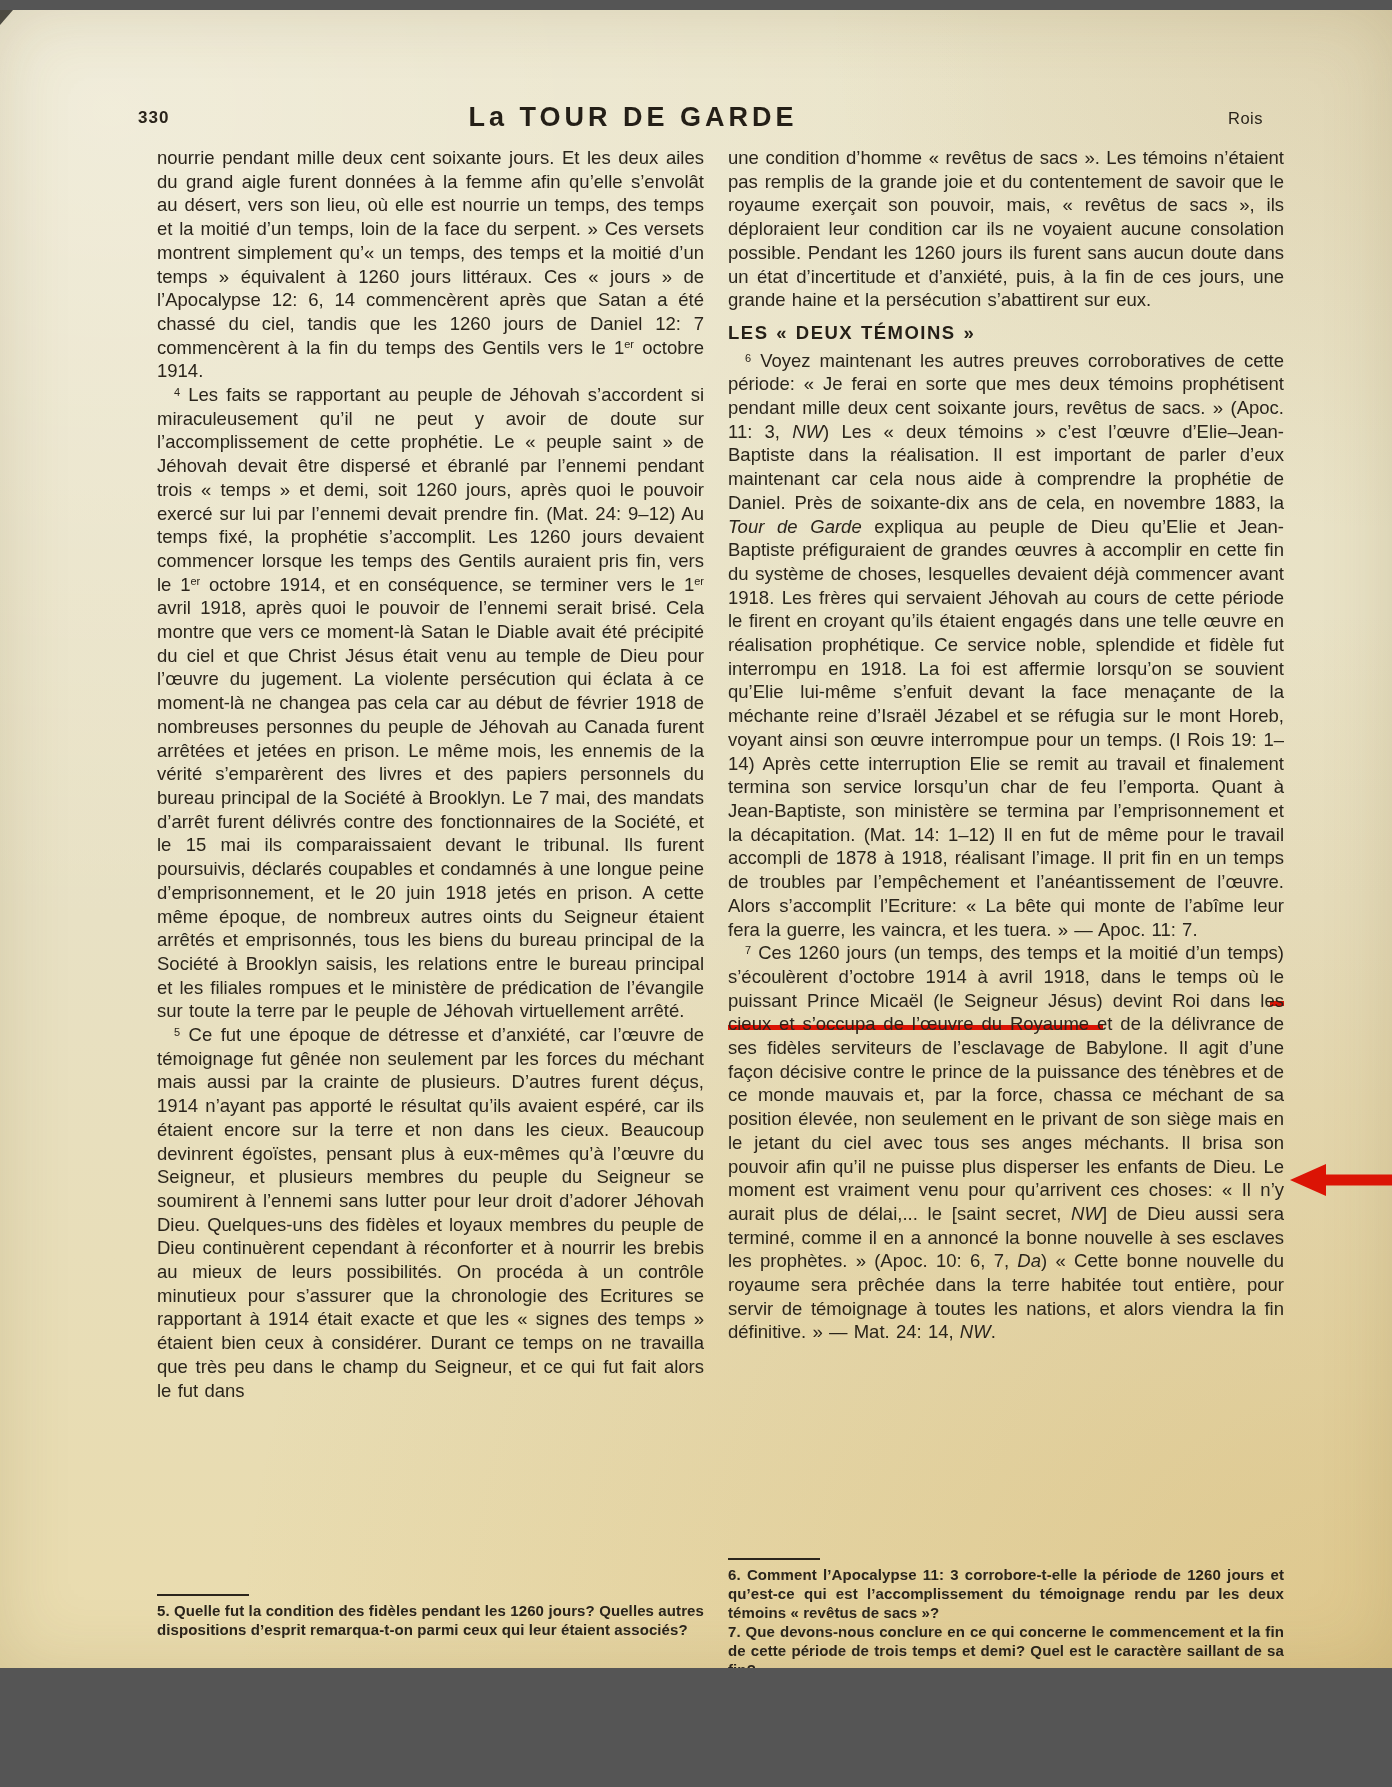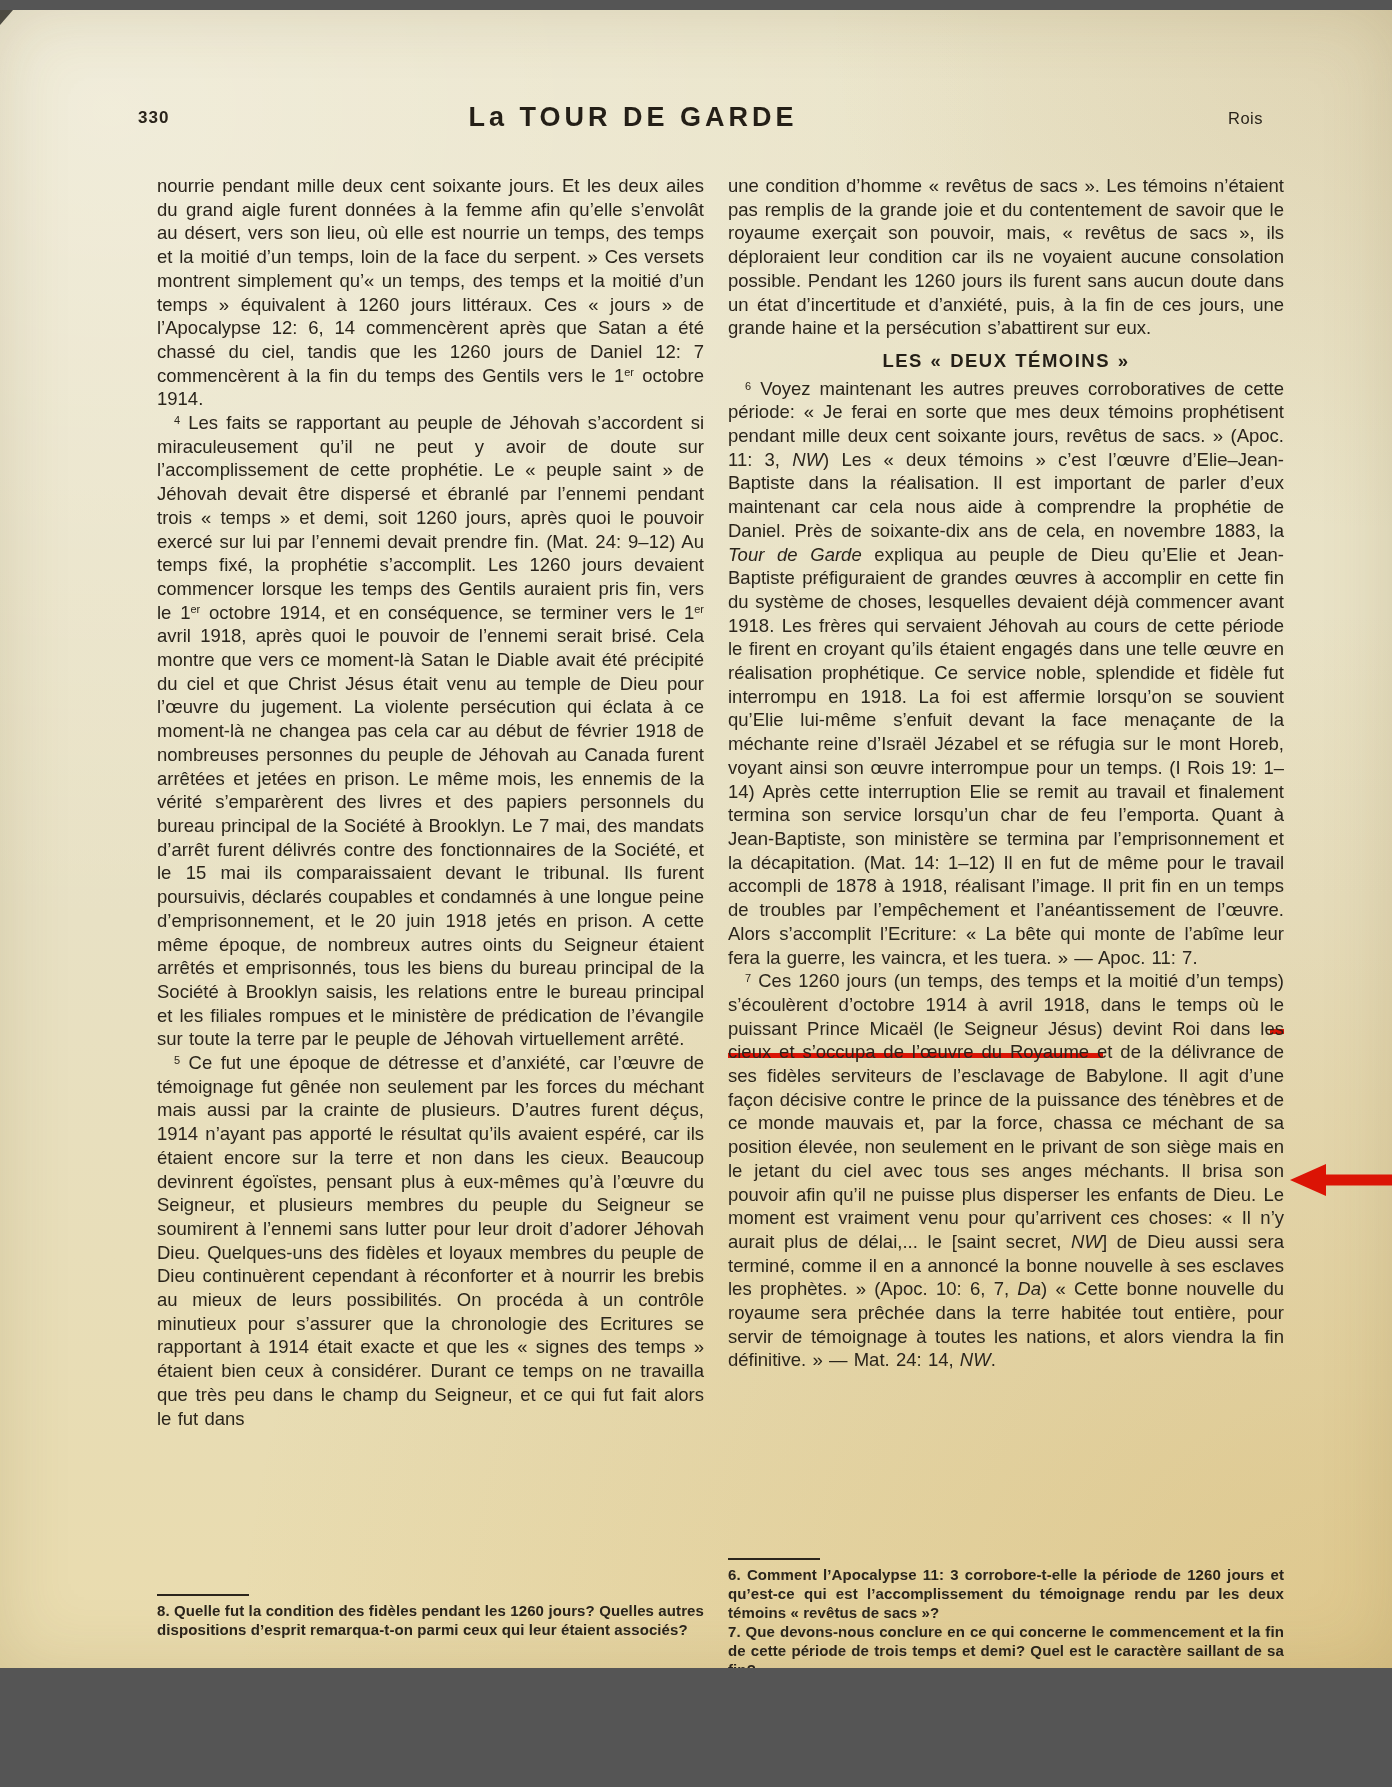--- a/index.html
+++ b/index.html
@@ -26,32 +26,32 @@
   
   #page-number{position:absolute;left:138px;top:98px;font-size:17px;font-weight:bold;letter-spacing:1px;}
   #page-title{
     position:absolute;left:0;top:92px;width:100%;text-align:center;margin:0;
     font-size:27px;font-weight:bold;letter-spacing:4px;color:#241f17;
     transform:translateX(-63px);
   }
   #edition-label{position:absolute;left:1228px;top:99px;font-size:16.5px;letter-spacing:.5px;}
   
   .col{
-    position:absolute;top:164px;
+    position:absolute;top:136px;
     font-size:18.5px;line-height:23.7px;
     text-align:justify;word-spacing:.06em;
   }
   #col-left{left:157px;width:547px;}
   #col-right{left:728px;width:556px;}
   .para{margin:0;}
   .para.indent{text-indent:17px;}
   sup.pnum{font-size:11px;line-height:0;vertical-align:5px;}
   sup.ord{font-size:11px;line-height:0;vertical-align:6px;}
   h2.subhead{
-    margin:9px 0 4px 0;text-align:center;
+    margin:9px 0 4px 0;
     font-size:18.5px;font-weight:bold;letter-spacing:1.5px;color:#241f17;
   }
   
   .redline{
     border-bottom:5px solid var(--red,#db1405);
     padding-bottom:14px;
   }
   #red-arrow{position:absolute;right:0;top:1134px;width:102px;height:36px;}
   #red-arrow svg{display:block;}
   
@@ -83,21 +83,21 @@
   <div class="col" id="col-right">
       <p class="para"><span>une condition d’homme « revêtus de sacs ». Les témoins n’étaient pas remplis de la grande joie et du contentement de savoir que le royaume exerçait son pouvoir, mais, « revêtus de sacs », ils déploraient leur condition car ils ne voyaient aucune consolation possible. Pendant les 1260 jours ils furent sans aucun doute dans un état d’incertitude et d’anxiété, puis, à la fin de ces jours, une grande haine et la persécution s’abattirent sur eux.</span></p>
       <h2 class="subhead"><span>LES « DEUX TÉMOINS »</span></h2>
       <p class="para indent"><sup class="pnum">6</sup><span> Voyez maintenant les autres preuves corroboratives de cette période: « Je ferai en sorte que mes deux témoins prophétisent pendant mille deux cent soixante jours, revêtus de sacs. » (Apoc. 11: 3, </span><i>NW</i><span>) Les « deux témoins » c’est l’œuvre d’Elie–Jean-Baptiste dans la réalisation. Il est important de parler d’eux maintenant car cela nous aide à comprendre la prophétie de Daniel. Près de soixante-dix ans de cela, en novembre 1883, la </span><i>Tour de Garde</i><span> expliqua au peuple de Dieu qu’Elie et Jean-Baptiste préfiguraient de grandes œuvres à accomplir en cette fin du système de choses, lesquelles devaient déjà commencer avant 1918. Les frères qui servaient Jéhovah au cours de cette période le firent en croyant qu’ils étaient engagés dans une telle œuvre en réalisation prophétique. Ce service noble, splendide et fidèle fut interrompu en 1918. La foi est affermie lorsqu’on se souvient qu’Elie lui-même s’enfuit devant la face menaçante de la méchante reine d’Israël Jézabel et se réfugia sur le mont Horeb, voyant ainsi son œuvre interrompue pour un temps. (I Rois 19: 1–14) Après cette interruption Elie se remit au travail et finalement termina son service lorsqu’un char de feu l’emporta. Quant à Jean-Baptiste, son ministère se termina par l’emprisonnement et la décapitation. (Mat. 14: 1–12) Il en fut de même pour le travail accompli de 1878 à 1918, réalisant l’image. Il prit fin en un temps de troubles par l’empêchement et l’anéantissement de l’œuvre. Alors s’accomplit l’Ecriture: « La bête qui monte de l’abîme leur fera la guerre, les vaincra, et les tuera. » — Apoc. 11: 7.</span></p>
       <p class="para indent"><sup class="pnum">7</sup><span> Ces 1260 jours (un temps, des temps et la moitié d’un temps) s’écoulèrent d’octobre 1914 à avril 1918, dans le temps où </span><span class="redline">le puissant Prince Micaël (le Seigneur Jésus)</span><span> devint Roi dans les cieux et s’occupa de l’œuvre du Royaume et de la délivrance de ses fidèles serviteurs de l’esclavage de Babylone. Il agit d’une façon décisive contre le prince de la puissance des ténèbres et de ce monde mauvais et, par la force, chassa ce méchant de sa position élevée, non seulement en le privant de son siège mais en le jetant du ciel avec tous ses anges méchants. Il brisa son pouvoir afin qu’il ne puisse plus disperser les enfants de Dieu. Le moment est vraiment venu pour qu’arrivent ces choses: « Il n’y aurait plus de délai,... le [saint secret, </span><i>NW</i><span>] de Dieu aussi sera terminé, comme il en a annoncé la bonne nouvelle à ses esclaves les prophètes. » (Apoc. 10: 6, 7, </span><i>Da</i><span>) « Cette bonne nouvelle du royaume sera prêchée dans la terre habitée tout entière, pour servir de témoignage à toutes les nations, et alors viendra la fin définitive. » — Mat. 24: 14, </span><i>NW</i><span>.</span></p>
     </div>
 
   <div class="footnotes" id="fn-left">
     <div class="fn-rule"></div>
     <div id="fn-left-items">
-        <p class="footnote"><span>8. Quelle fut la condition des fidèles pendant les 1260 jours? Quelles autres dispositions d’esprit remarqua-t-on parmi ceux qui leur étaient associés?</span></p>
+        <p class="footnote"><span>5. Quelle fut la condition des fidèles pendant les 1260 jours? Quelles autres dispositions d’esprit remarqua-t-on parmi ceux qui leur étaient associés?</span></p>
       </div>
   </div>
   <div class="footnotes" id="fn-right">
     <div class="fn-rule"></div>
     <div id="fn-right-items">
         <p class="footnote"><span>6. Comment l’Apocalypse 11: 3 corrobore-t-elle la période de 1260 jours et qu’est-ce qui est l’accomplissement du témoignage rendu par les deux témoins « revêtus de sacs »?</span></p>
         <p class="footnote"><span>7. Que devons-nous conclure en ce qui concerne le commencement et la fin de cette période de trois temps et demi? Quel est le caractère saillant de sa fin?</span></p>
       </div>
   </div>
 

